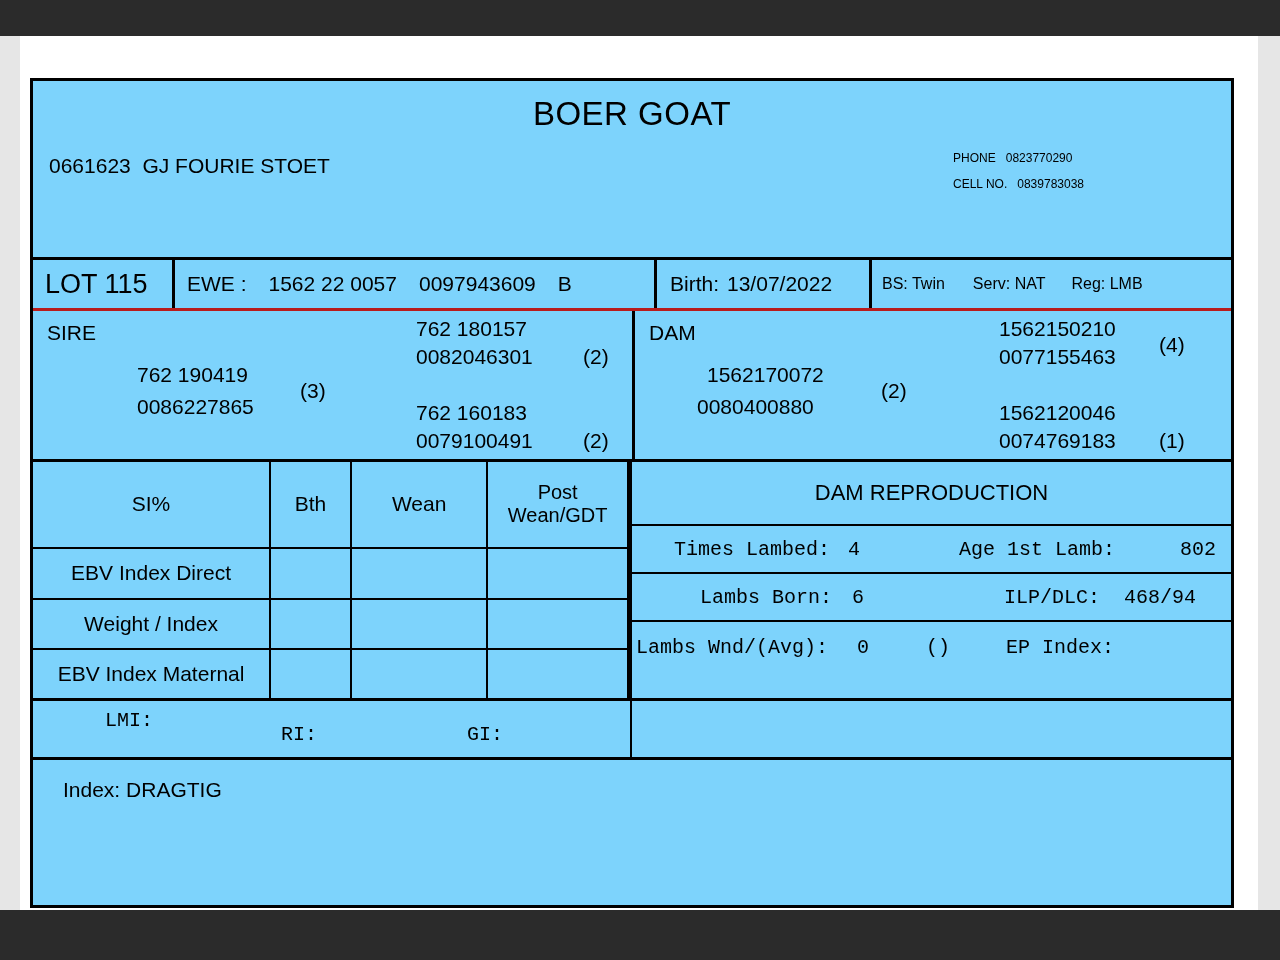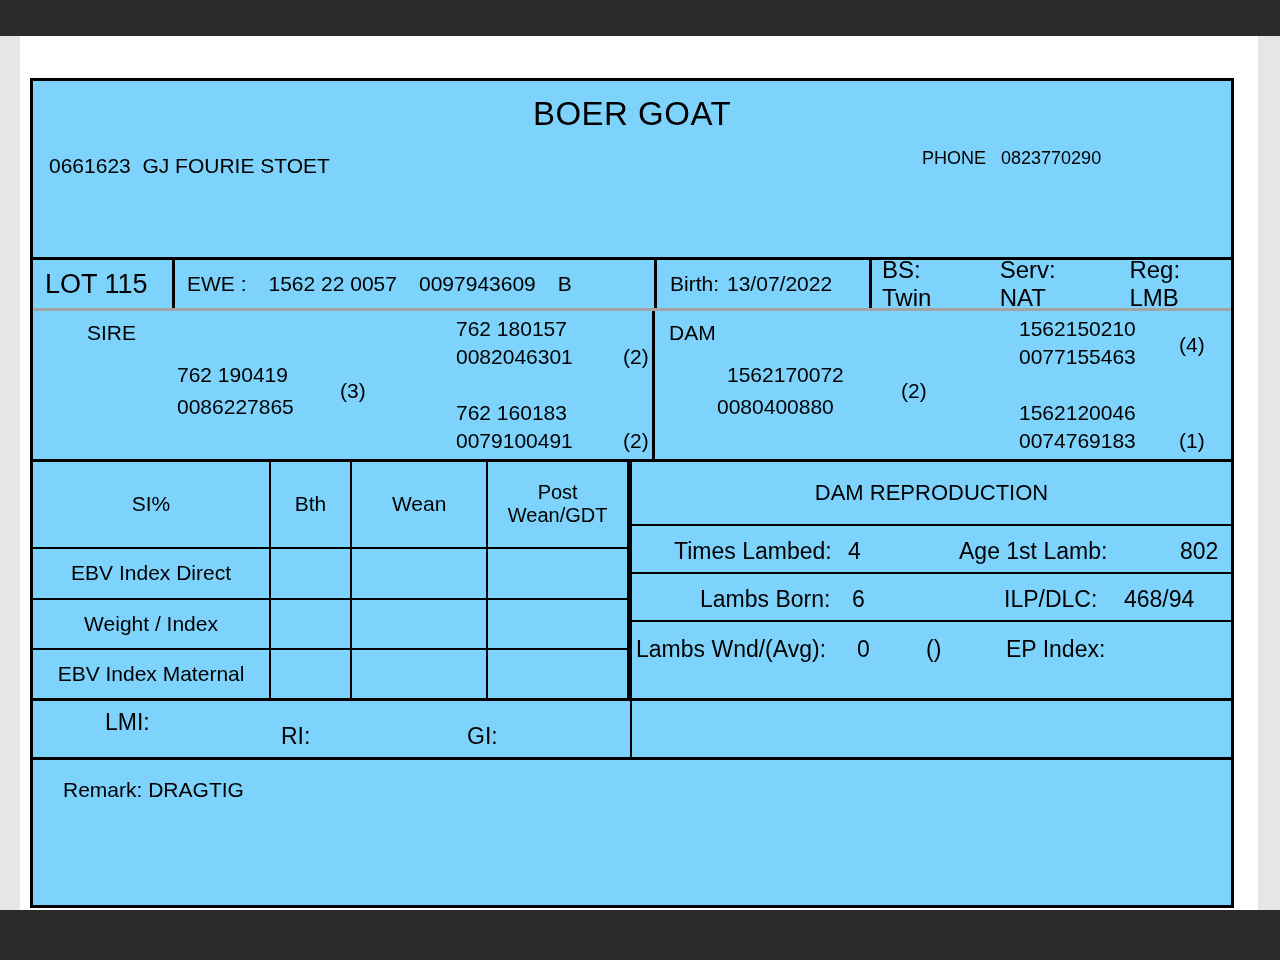--- a/index.html
+++ b/index.html
@@ -74,22 +74,22 @@
     white-space: nowrap;
   }
   .hdr .addr {
     position: absolute;
     left: 528px; top: 57px;
     font-size: 21px;
     line-height: 25px;
   }
   .hdr .contact {
     position: absolute;
-    left: 889px; top: 48px;
-    font-size: 18px;
+    left: 920px; top: 48px;
+    font-size: 12px;
     line-height: 26px;
   }
 
   
   .lotrow {
     display: flex;
     align-items: stretch;
     border-top: 3px solid #000;
     height: 48px;
   }
@@ -113,33 +113,32 @@
   .birth {
     flex: 0 0 215px;
     border-left: 3px solid #000;
     padding-left: 13px;
     font-size: 21px;
   }
   .bs {
     flex: 1;
     border-left: 3px solid #000;
     padding-left: 10px;
-    font-size: 24px;
+    font-size: 16px;
     justify-content: flex-start;
   }
   .bs .grp { display: inline-block; }
   .bs .g2 { margin-left: 28px; }
   .bs .g3 { margin-left: 26px; }
 
   
   .ped {
     display: flex;
-    border-top: 3px solid #a3a3a3;
+    border-top: 3px solid #b91c1c;
     height: 148px;
-    padding-left: 40px;
   }
   .ped-half {
     position: relative;
     box-sizing: border-box;
     width: 50%;
     font-size: 21px;
   }
   .ped-half.right { border-left: 3px solid #000; text-decoration: underline; }
   .lbl { position: absolute; }
 
@@ -184,21 +183,21 @@
     left: 0; right: 0; top: 18px;
     text-align: center;
     font-size: 22px;
   }
   .rr {
     position: absolute;
     left: 0; right: 0;
     height: 2px;
     background: #000;
   }
-  .rtext { position: absolute; font-size: 23px; white-space: nowrap; }
+  .rtext { position: absolute; font-size: 20px; white-space: nowrap; font-family: Liberation Mono, monospace; }
 
   
   .lmirow {
     display: flex;
     border-top: 3px solid #000;
     height: 56px;
     font-size: 21px;
   }
   .lmi-left {
     width: 50%;
@@ -235,20 +234,24 @@
     <div class="hdr">
       <div class="title">BOER GOAT</div>
       <div class="breeder">
         <span>0661623</span>
         &nbsp;<span>GJ FOURIE STOET</span>
       </div>
       <div class="contact">
         <div>
           <span>PHONE</span>
           &nbsp;&nbsp;<span>0823770290</span>
+        </div>
+        <div>
+          <span>CELL NO.</span>
+          &nbsp;&nbsp;<span>0839783038</span>
         </div>
       </div>
     </div>
 
     <div class="lotrow">
       <div class="cell lot-no">LOT 115</div>
       <div class="cell ewe">
         <span>EWE :</span>
         <span class="sp"></span>
         <span>1562 22 0057</span>
@@ -380,18 +383,18 @@
         <div class="rtext" style="left:72px; top:8px;">LMI:</div>
         <div class="rtext" style="left:140px; top:8px;"></div>
         <div class="rtext" style="left:248px; top:22px;">RI:</div>
         <div class="rtext" style="left:320px; top:22px;"></div>
         <div class="rtext" style="left:434px; top:22px;">GI:</div>
         <div class="rtext" style="left:500px; top:22px;"></div>
       </div>
     </div>
 
     <div class="remark">
-      <span>Remark:</span>
+      <span>Index:</span>
       <span>DRAGTIG</span>
     </div>
 
   </div>
 </div>
 
 </body></html>

